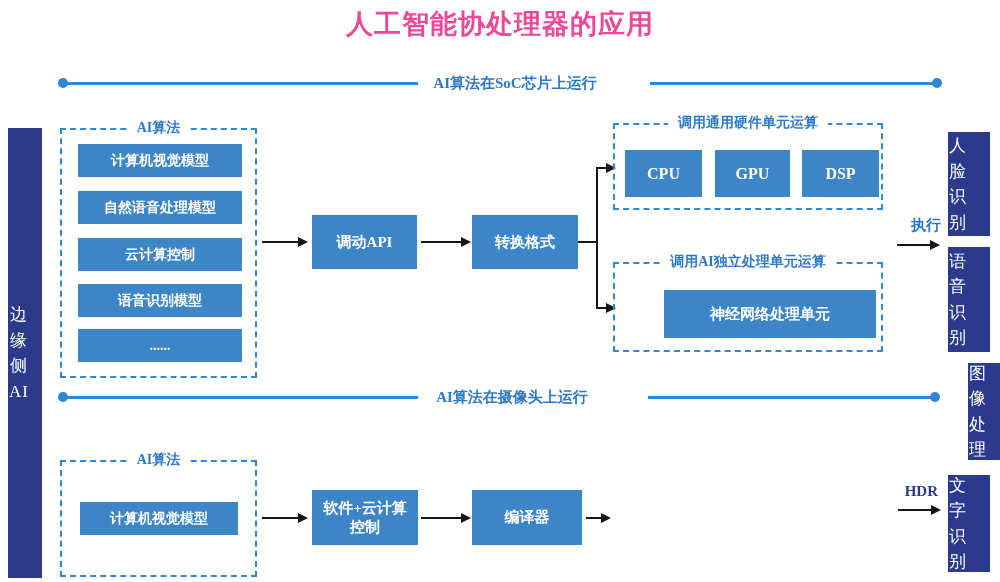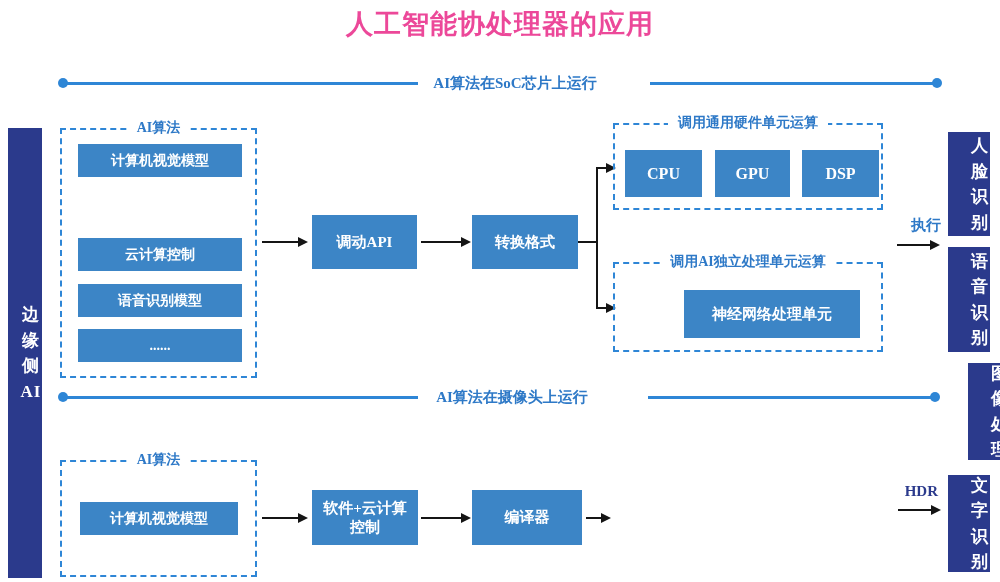--- a/index.html
+++ b/index.html
@@ -26,22 +26,22 @@
     color:#2e79c7;white-space:nowrap;
   }
   
   .bluebox{
     background:#3c85c6;color:#ffffff;font-weight:700;
     display:flex;align-items:center;justify-content:center;text-align:center;
     font-size:14px;line-height:1.25;
   }
   
   .navybox{
-    background:#2b3a8c;color:#ffffff;font-weight:700;
-    display:flex;align-items:center;justify-content:flex-end;text-align:center;
+    background:#2b3a8c;color:#ffffff;font-weight:400;
+    display:flex;align-items:center;justify-content:flex-start;text-align:center;
   }
   .vtext{width:22px;font-size:17px;line-height:1.5;letter-spacing:1px;}
   
   .arrow-right{height:2px;background:#151515;}
   .arrow-right::after{
     content:'';position:absolute;right:-9px;top:-4px;
     border-left:10px solid #151515;border-top:5px solid transparent;border-bottom:5px solid transparent;
   }
   .line-h{height:2px;background:#151515;}
   .line-v{width:2px;background:#151515;}
@@ -66,20 +66,21 @@
   <div class="abs band-line" style="left:648px;top:396px;width:284px;"></div>
   <div class="abs band-dot" style="left:930px;top:392px;"></div>
 
   <div class="abs navybox" style="left:8px;top:128px;width:34px;height:450px;">
     <span class="vtext">边缘侧AI</span>
   </div>
 
   <div class="abs dashed-box" style="left:60px;top:128px;width:193px;height:246px;">
     <span class="legend">AI算法</span>
     <div class="abs bluebox" style="left:16px;top:14px;width:164px;height:33px;">计算机视觉模型</div>
+    <div class="abs bluebox" style="left:16px;top:61px;width:164px;height:33px;">自然语音处理模型</div>
     <div class="abs bluebox" style="left:16px;top:108px;width:164px;height:33px;">云计算控制</div>
     <div class="abs bluebox" style="left:16px;top:154px;width:164px;height:33px;">语音识别模型</div>
     <div class="abs bluebox" style="left:16px;top:199px;width:164px;height:33px;">......</div>
   </div>
 
   <div class="abs arrow-right" style="left:262px;top:241px;width:37px;"></div>
 
   <div class="abs bluebox" style="left:312px;top:215px;width:105px;height:54px;font-size:15px;">调动API</div>
 
   <div class="abs arrow-right" style="left:421px;top:241px;width:41px;"></div>
@@ -93,21 +94,21 @@
 
   <div class="abs dashed-box" style="left:613px;top:123px;width:266px;height:83px;">
     <span class="legend">调用通用硬件单元运算</span>
     <div class="abs bluebox" style="left:10px;top:25px;width:77px;height:47px;font-size:16px;">CPU</div>
     <div class="abs bluebox" style="left:100px;top:25px;width:75px;height:47px;font-size:16px;">GPU</div>
     <div class="abs bluebox" style="left:187px;top:25px;width:77px;height:47px;font-size:16px;">DSP</div>
   </div>
 
   <div class="abs dashed-box" style="left:613px;top:262px;width:266px;height:86px;">
     <span class="legend">调用AI独立处理单元运算</span>
-    <div class="abs bluebox" style="left:49px;top:26px;width:176px;height:48px;font-size:15px;margin-left:20px;">神经网络处理单元</div>
+    <div class="abs bluebox" style="left:49px;top:26px;width:212px;height:48px;font-size:15px;">神经网络处理单元</div>
   </div>
 
   <div class="abs side-label" style="left:897px;top:216px;width:44px;color:#2e79c7;">执行</div>
   <div class="abs arrow-right" style="left:897px;top:244px;width:34px;"></div>
 
   <div class="abs navybox" style="left:948px;top:132px;width:42px;height:104px;">
     <span class="vtext" style="width:20px;">人脸识别</span>
   </div>
   <div class="abs navybox" style="left:948px;top:247px;width:42px;height:105px;">
     <span class="vtext" style="width:20px;">语音识别</span>

